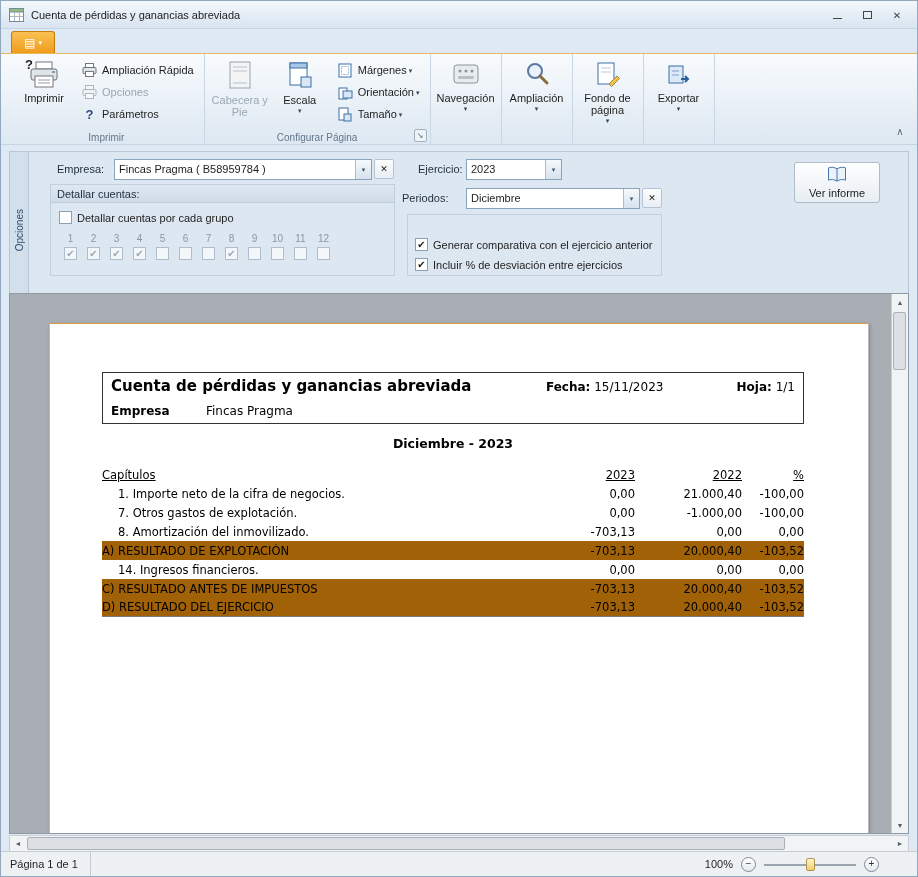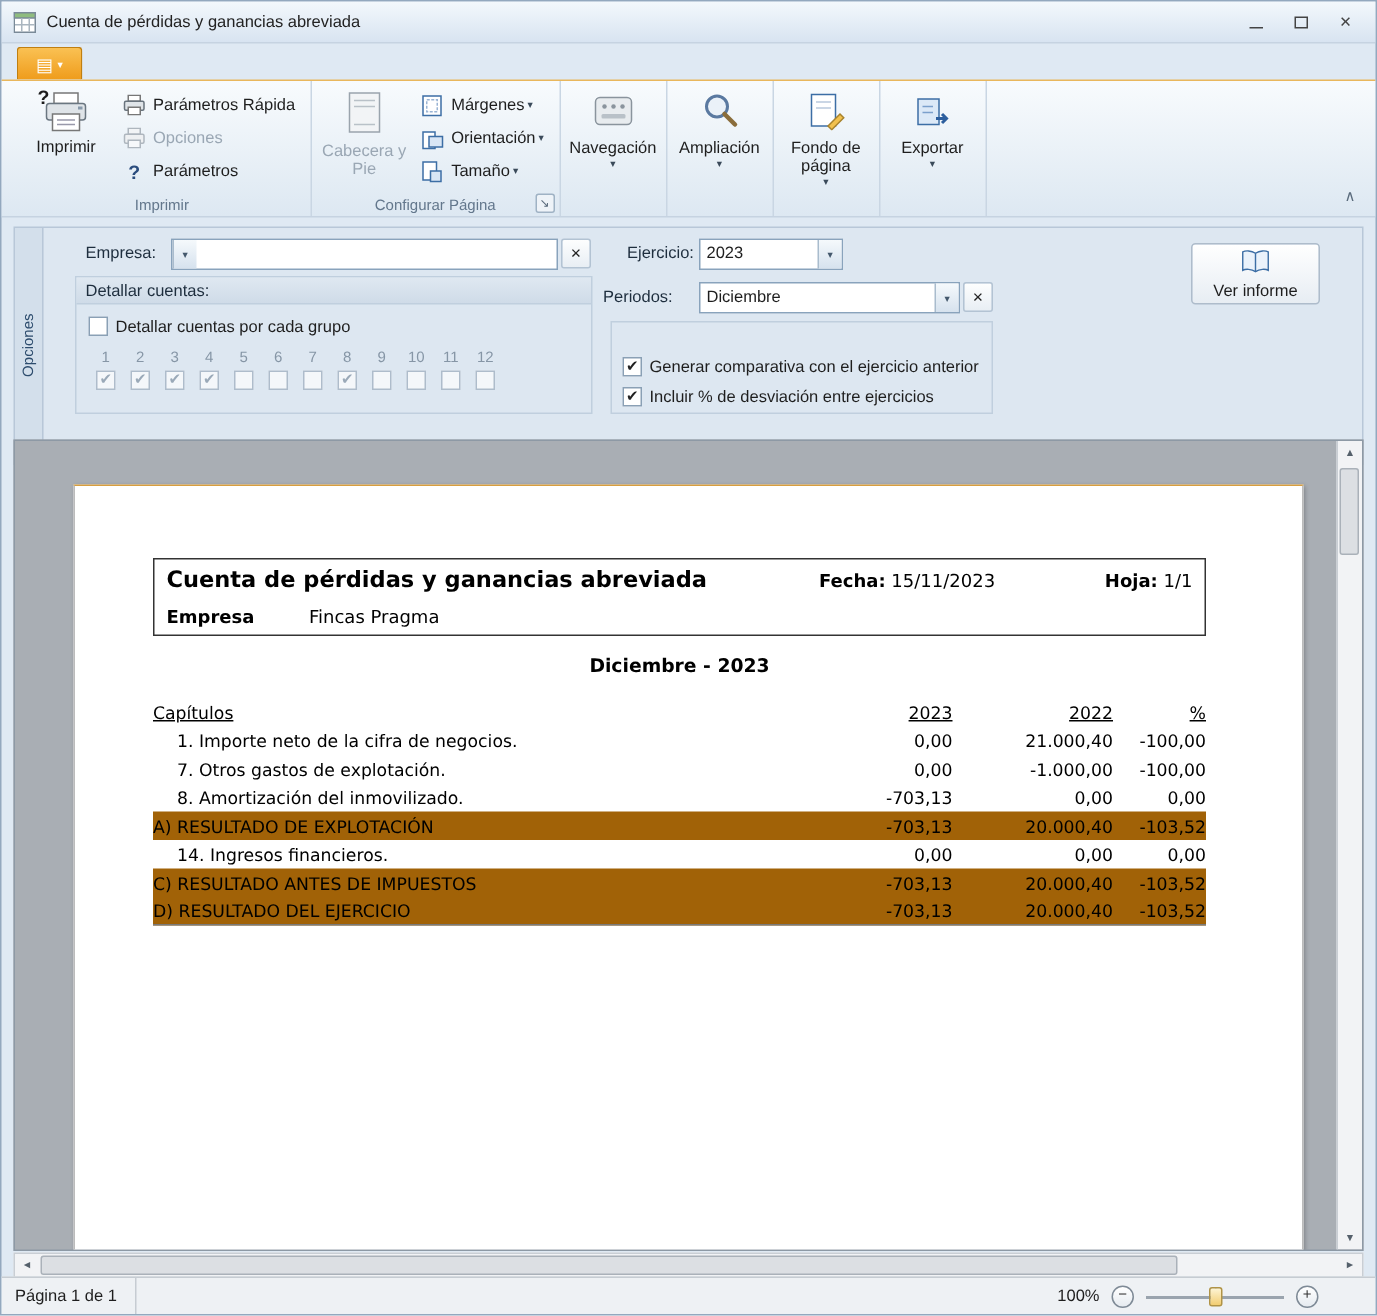--- a/index.html
+++ b/index.html
@@ -180,21 +180,21 @@
         </div>
         <div class="rb-col">
           <div class="rb-small">
             <span class="ic">
               <svg width="15" height="14" viewBox="0 0 15 14">
                   <rect x="3.5" y="0.5" width="8" height="4" fill="#fff" stroke="#777"></rect>
                   <rect x="1" y="4.5" width="13" height="6" rx="1" fill="#dfe4e8" stroke="#68737d"></rect>
                   <rect x="3.5" y="8.5" width="8" height="5" fill="#fff" stroke="#777"></rect>
                 </svg>
             </span>
-            <span>Parámetros Rápida</span>
+            <span>Ampliación Rápida</span>
           </div>
           <div class="rb-small disabled">
             <span class="ic">
               <svg width="15" height="14" viewBox="0 0 15 14">
                   <rect x="3.5" y="0.5" width="8" height="4" fill="#f2f4f6" stroke="#aeb6be"></rect>
                   <rect x="1" y="4.5" width="13" height="6" rx="1" fill="#eef0f2" stroke="#aeb6be"></rect>
                   <rect x="3.5" y="8.5" width="8" height="5" fill="#f6f8fa" stroke="#aeb6be"></rect>
                 </svg>
             </span>
             <span>Opciones</span>
@@ -215,20 +215,31 @@
         <div class="rb-big" style="color:#9aa7b4;">
           <span>
             <svg width="24" height="28" viewBox="0 0 24 28">
                 <rect x="2" y="1" width="20" height="26" fill="#f2f4f6" stroke="#9aa4ad"></rect>
                 <line x1="5" y1="6" x2="19" y2="6" stroke="#b9c1c8"></line>
                 <line x1="5" y1="10" x2="19" y2="10" stroke="#b9c1c8"></line>
                 <line x1="5" y1="22" x2="19" y2="22" stroke="#b9c1c8"></line>
               </svg>
           </span>
           <span class="lbl">Cabecera y Pie</span>
+        </div>
+        <div class="rb-big">
+          <span>
+            <svg width="26" height="28" viewBox="0 0 26 28">
+                <rect x="3" y="2" width="17" height="22" fill="#fff" stroke="#3c6ea5"></rect>
+                <rect x="3" y="2" width="17" height="5" fill="#a8c6e8" stroke="#3c6ea5"></rect>
+                <rect x="14" y="16" width="10" height="10" fill="#d9e6f5" stroke="#3c6ea5"></rect>
+              </svg>
+          </span>
+          <span class="lbl">Escala</span>
+          <span class="dd-arrow">▾</span>
         </div>
         <div class="rb-col">
           <div class="rb-small">
             <span class="ic">
               <svg width="14" height="15" viewBox="0 0 14 15">
                   <rect x="1" y="1" width="12" height="13" fill="#fff" stroke="#3c6ea5"></rect>
                   <rect x="3.5" y="3.5" width="7" height="8" fill="none" stroke="#9ab4d4" stroke-dasharray="2 1"></rect>
                 </svg>
             </span>
             <span>Márgenes</span>
@@ -330,20 +341,21 @@
     <div class="ribbon-collapse">∧</div>
   </div>
 
   <div class="options">
     <div class="options-tab">
       <span>Opciones</span>
     </div>
 
     <span class="fld-label" style="left:47px;top:11px;">Empresa:</span>
     <div class="combo" style="left:104px;top:7px;width:258px;">
+      <span class="txt">Fincas Pragma ( B58959784 )</span>
       <span class="dd">▾</span>
     </div>
     <div class="clear-btn" style="left:364px;top:7px;">✕</div>
 
     <span class="fld-label" style="left:392px;top:11px;padding-left:16px;">Ejercicio:</span>
     <div class="combo" style="left:456px;top:7px;width:96px;">
       <span class="txt">2023</span>
       <span class="dd">▾</span>
     </div>
 

